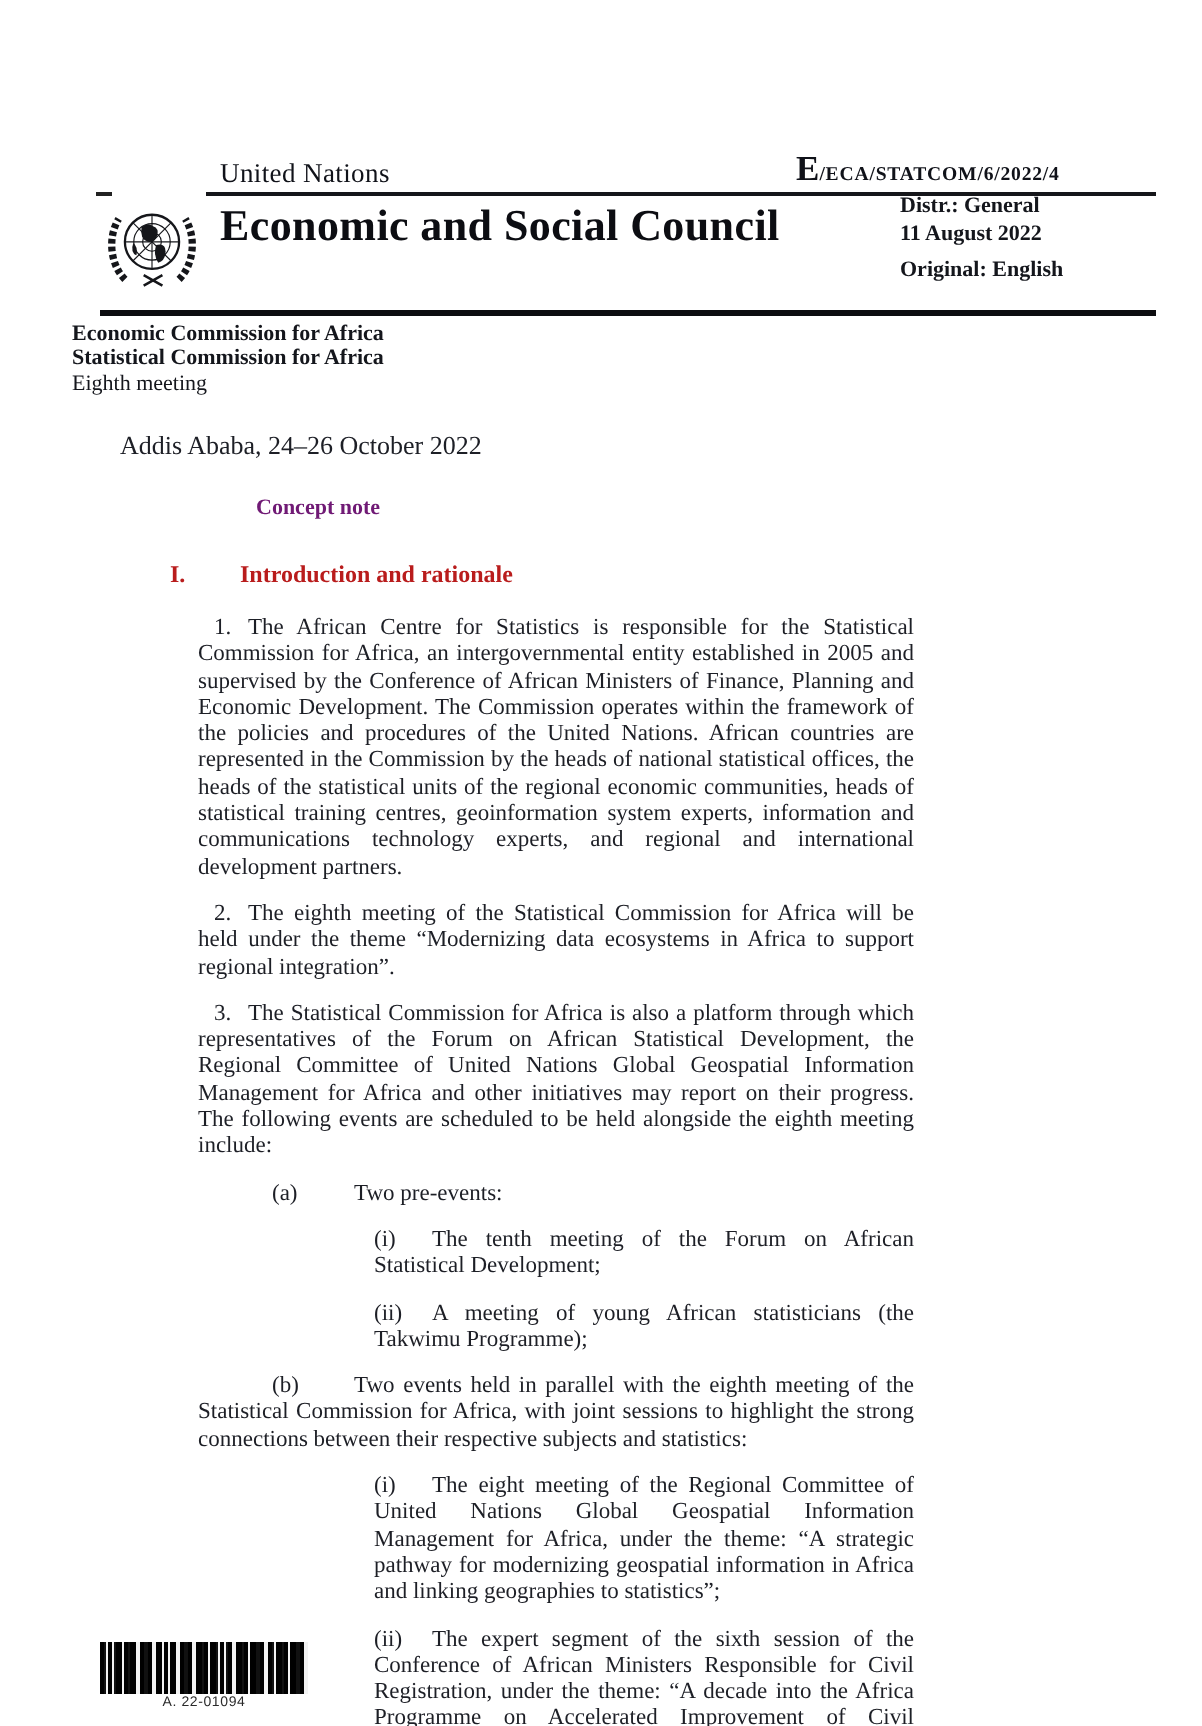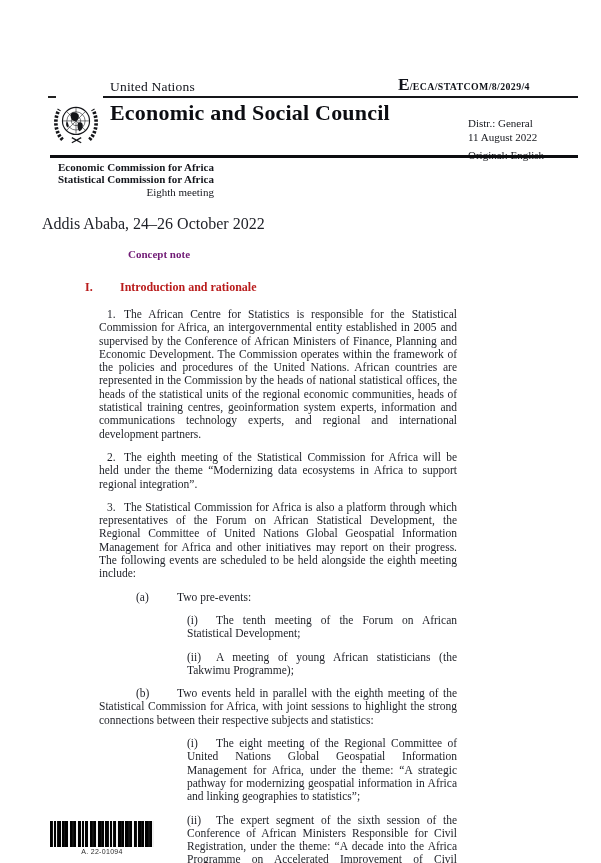--- a/index.html
+++ b/index.html
@@ -10,28 +10,28 @@
   }
   
   .crop-mark { position:absolute; left:48px; top:96px; width:8px; height:2px; background:#222; }
   .emblem { position:absolute; left:51px; top:98px; width:50px; height:50px; }
   .org-name { position:absolute; left:110px; top:79px; font-size:13.5px; color:#101219; letter-spacing:0.2px; }
   .rule-thin { position:absolute; left:103px; top:96px; width:475px; height:1.5px; background:#15161a; }
   .council-name { position:absolute; left:110px; top:100px; font-size:22px; font-weight:bold; color:#0c0d12; letter-spacing:0.2px; }
   .doc-symbol { position:absolute; left:398px; top:74px; white-space:nowrap; color:#101219; }
   .doc-symbol .sym-e { font-size:17.5px; font-weight:bold; }
   .doc-symbol .sym-rest { font-size:9.8px; font-weight:bold; letter-spacing:0.4px; }
-  .distr-block { position:absolute; left:468px; top:96px; font-size:11px; font-weight:normal; color:#14161c;margin-top:20px; }
+  .distr-block { position:absolute; left:450px; top:96px; font-size:11px; font-weight:bold; color:#14161c; }
   .distr-block .line { line-height:14px; }
   .distr-block .orig { margin-top:4px; }
   .rule-thick { position:absolute; left:50px; top:155px; width:528px; height:3px; background:#0c0d10; }
   
-  .session { position:absolute; left:58px; top:161px; font-size:11px; line-height:12.3px; color:#14161c;text-align:right; }
+  .session { position:absolute; left:36px; top:161px; font-size:11px; line-height:12.3px; color:#14161c; }
   .session .b { font-weight:bold; }
-  .venue { position:absolute; left:42px; top:215px; font-size:16px; color:#1d1f26; }
+  .venue { position:absolute; left:60px; top:215px; font-size:13px; color:#1d1f26; }
   
   .doc-title { position:absolute; left:128px; top:248px; font-size:11px; font-weight:bold; color:#701a75; }
   .sec-heading { position:absolute; left:85px; top:280px; font-size:12px; font-weight:bold; color:#b91c1c; }
   .sec-heading .numeral { display:inline-block; width:35px; }
   
   .body-text { position:absolute; left:99px; top:308px; width:358px; font-size:11.5px; line-height:13.3px; text-align:justify; color:#1d1f26; }
   .body-text p { margin-bottom:10px; }
   .para { text-indent:8px; }
   .para .pnum { display:inline-block; width:17px; text-indent:0; }
   .alpha { text-indent:37px; }
@@ -70,21 +70,21 @@
       <path d="M52,47 q9,-2 9,6 q0,9 -7,11 q-5,-7 -2,-17z" fill="#15161a" stroke="none"></path>
       <path d="M30,45 q5,4 3,12 q-6,-3 -3,-12z" fill="#15161a" stroke="none"></path>
       <path d="M40,86 L58,76 M58,86 L40,76" stroke-width="2.4"></path>
     </g>
   </svg>
 
   <div class="org-name">United Nations</div>
   <div class="rule-thin"></div>
   <div class="council-name">Economic and Social Council</div>
 
-  <div class="doc-symbol"><span class="sym-e">E</span><span class="sym-rest">/ECA/STATCOM/8/2029/4</span></div>
+  <div class="doc-symbol"><span class="sym-e">E</span><span class="sym-rest">/ECA/STATCOM/6/2022/4</span></div>
 
   <div class="distr-block">
     <div class="line">Distr.: General</div>
     <div class="line">11 August 2022</div>
     <div class="line orig">Original: English</div>
   </div>
 
   <div class="rule-thick"></div>
 
   <div class="session">

